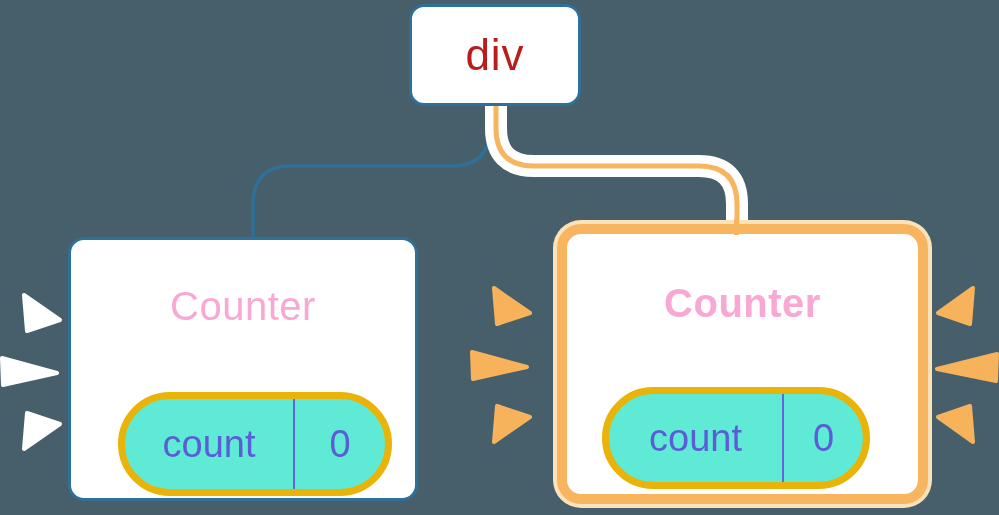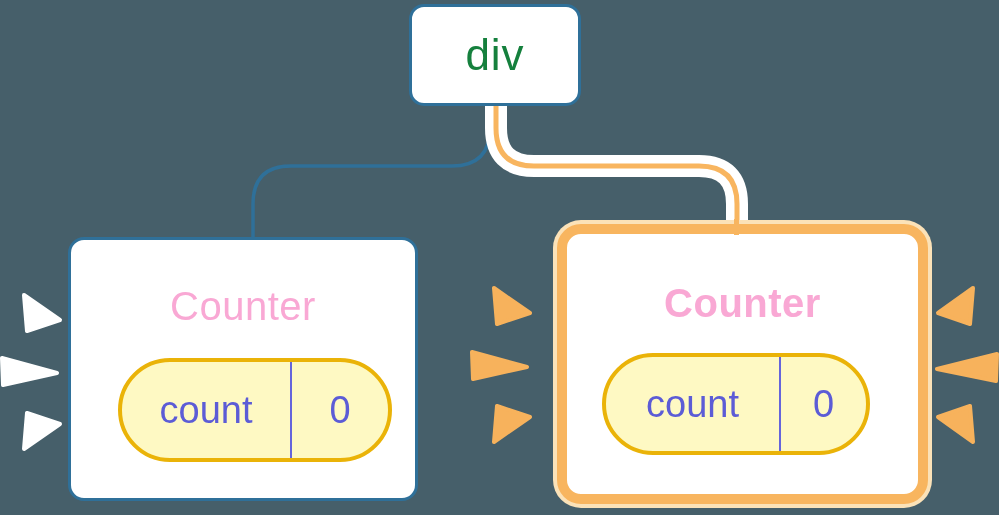--- a/index.html
+++ b/index.html
@@ -4,42 +4,42 @@
 <style>
   html,body{margin:0;padding:0;background:#465F6A;}
   .stage{position:relative;width:999px;height:515px;overflow:hidden;
          font-family:"Liberation Sans",sans-serif;}
   .layer{position:absolute;left:0;top:0;z-index:0;}
 
   
   .div-node{position:absolute;left:409px;top:4px;width:166px;height:96px;
     background:#ffffff;border:3px solid #2F7099;border-radius:15px;
     display:flex;align-items:center;justify-content:center;z-index:1;}
-  .div-node .lbl{font-size:44px;color:#15803d;letter-spacing:1px;}
+  .div-node .lbl{font-size:44px;color:#b91c1c;letter-spacing:1px;}
 
   
   .counter-left{position:absolute;left:68px;top:237px;width:350px;height:264px;
     background:#ffffff;border:3.5px solid #2F7099;border-radius:16px;
     box-sizing:border-box;z-index:1;}
 
   
   .counter-right{position:absolute;left:553px;top:220px;width:379px;height:288px;
     background:#FBE2B8;border-radius:28px;padding:4px;box-sizing:border-box;z-index:1;}
   .counter-right .inner{width:100%;height:100%;background:#ffffff;
     border:10px solid #F8B55F;border-radius:24px;box-sizing:border-box;}
 
   .counter-title{position:absolute;text-align:center;font-size:40px;
     color:#f9a8d4;z-index:2;letter-spacing:0.5px;}
   .title-left{left:68px;width:350px;top:284px;font-weight:400;}
   .title-right{left:553px;width:379px;top:281px;font-weight:700;}
 
   
-  .pill{position:absolute;display:flex;background:#fef9c3;
-    border:4px solid #eab308;border-radius:60px;box-sizing:border-box;
-    color:#5C5CD6;font-size:38px;z-index:2;}
+  .pill{position:absolute;display:flex;background:#5eead4;
+    border:7px solid #eab308;border-radius:60px;box-sizing:border-box;
+    color:#5C5CD6;font-size:38px;z-index:2;margin-top:34px;}
   .pill-left{left:118px;top:358px;width:274px;height:104px;}
   .pill-right{left:602px;top:353px;width:268px;height:102px;}
   .pill .cell{display:flex;align-items:center;justify-content:center;height:100%;}
   .pill-left .key{width:168px;}
   .pill-left .val{flex:1;border-left:2px solid #6565DB;}
   .pill-right .key{width:173px;}
   .pill-right .val{flex:1;border-left:2px solid #6565DB;}
 
   
   .edge-stub{position:absolute;left:734px;top:219px;width:5px;height:16px;

